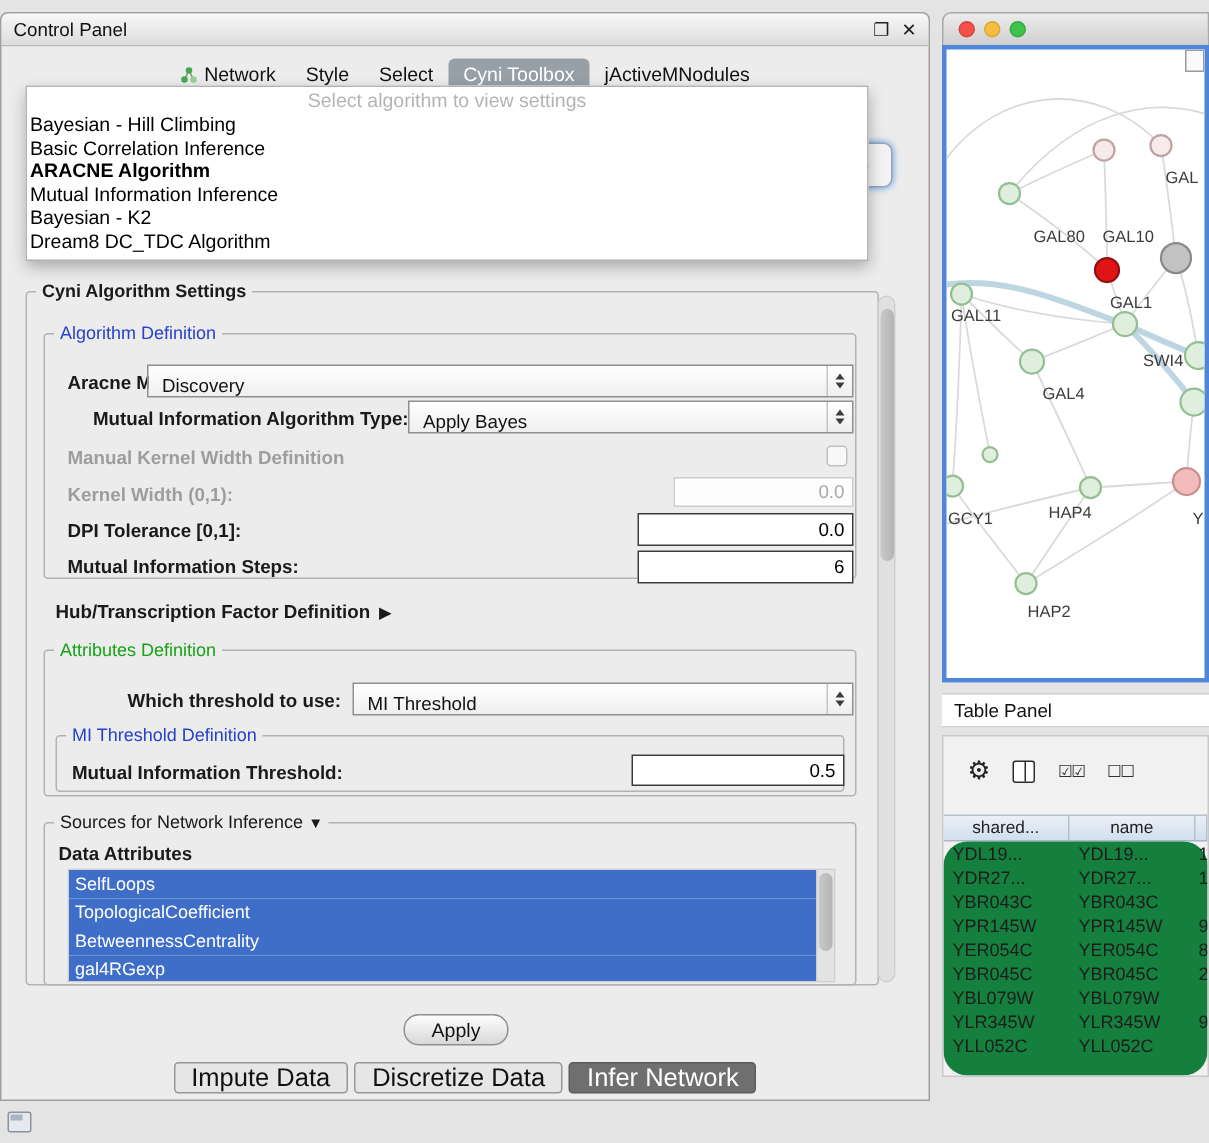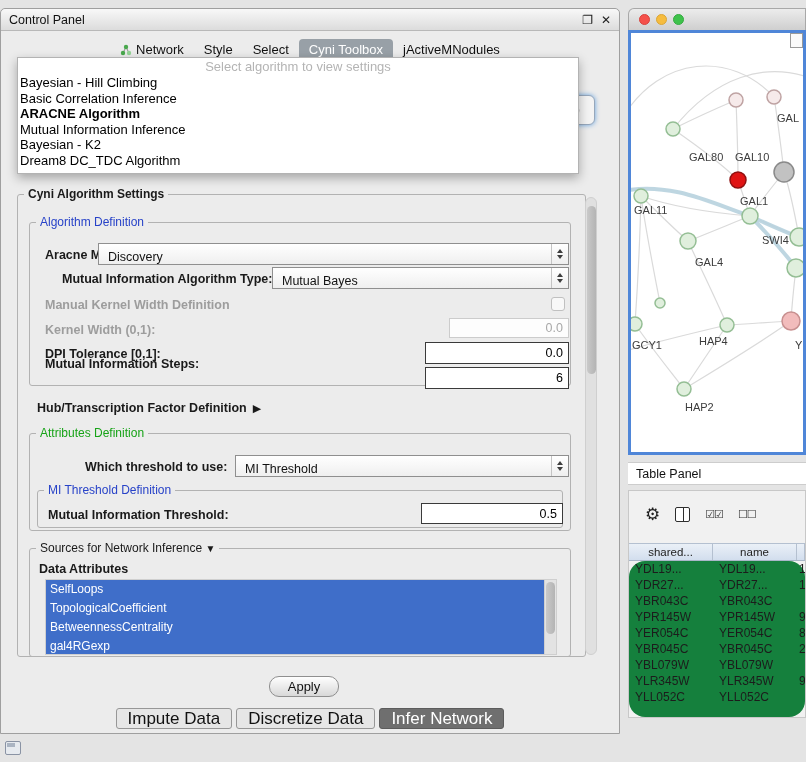--- a/index.html
+++ b/index.html
@@ -190,37 +190,37 @@
     <div class="combo" style="left:97px;top:234px;width:471px;">
       <span>Discovery</span>
       <span class="arrows">
           <span class="tri-up"></span>
           <span class="tri-dn"></span>
         </span>
     </div>
 
     <span class="lbl" style="left:44px;top:263px;margin-left:17px;">Mutual Information Algorithm Type:</span>
     <div class="combo" style="left:271px;top:258px;width:297px;">
-      <span>Mutual Bayes</span>
+      <span>Apply Bayes</span>
       <span class="arrows">
           <span class="tri-up"></span>
           <span class="tri-dn"></span>
         </span>
     </div>
 
     <span class="lbl dis" style="left:44px;top:289px;">Manual Kernel Width Definition</span>
     <span class="checkbox" style="left:550px;top:288px;"></span>
 
     <span class="lbl dis" style="left:44px;top:314px;">Kernel Width (0,1):</span>
     <div class="field dis" style="left:448px;top:309px;width:120px;height:20px;">0.0</div>
 
     <span class="lbl" style="left:44px;top:338px;">DPI Tolerance [0,1]:</span>
     <div class="field en" style="left:424px;top:333px;width:144px;height:22px;">0.0</div>
 
-    <span class="lbl" style="left:44px;top:348px;text-align:center;">Mutual Information Steps:</span>
+    <span class="lbl" style="left:44px;top:362px;text-align:center;">Mutual Information Steps:</span>
     <div class="field en" style="left:424px;top:358px;width:144px;height:22px;">6</div>
 
     <span class="lbl" style="left:36px;top:392px;"><span>Hub/Transcription Factor Definition</span><span class="tri">▶</span></span>
 
     <div class="groupbox" style="left:28px;top:424px;width:542px;height:98px;">
       <span class="legend green" style="left:6px;top:-8px;">Attributes Definition</span>
     </div>
 
     <span class="lbl" style="left:84px;top:451px;">Which threshold to use:</span>
     <div class="combo" style="left:234px;top:446px;width:334px;">

